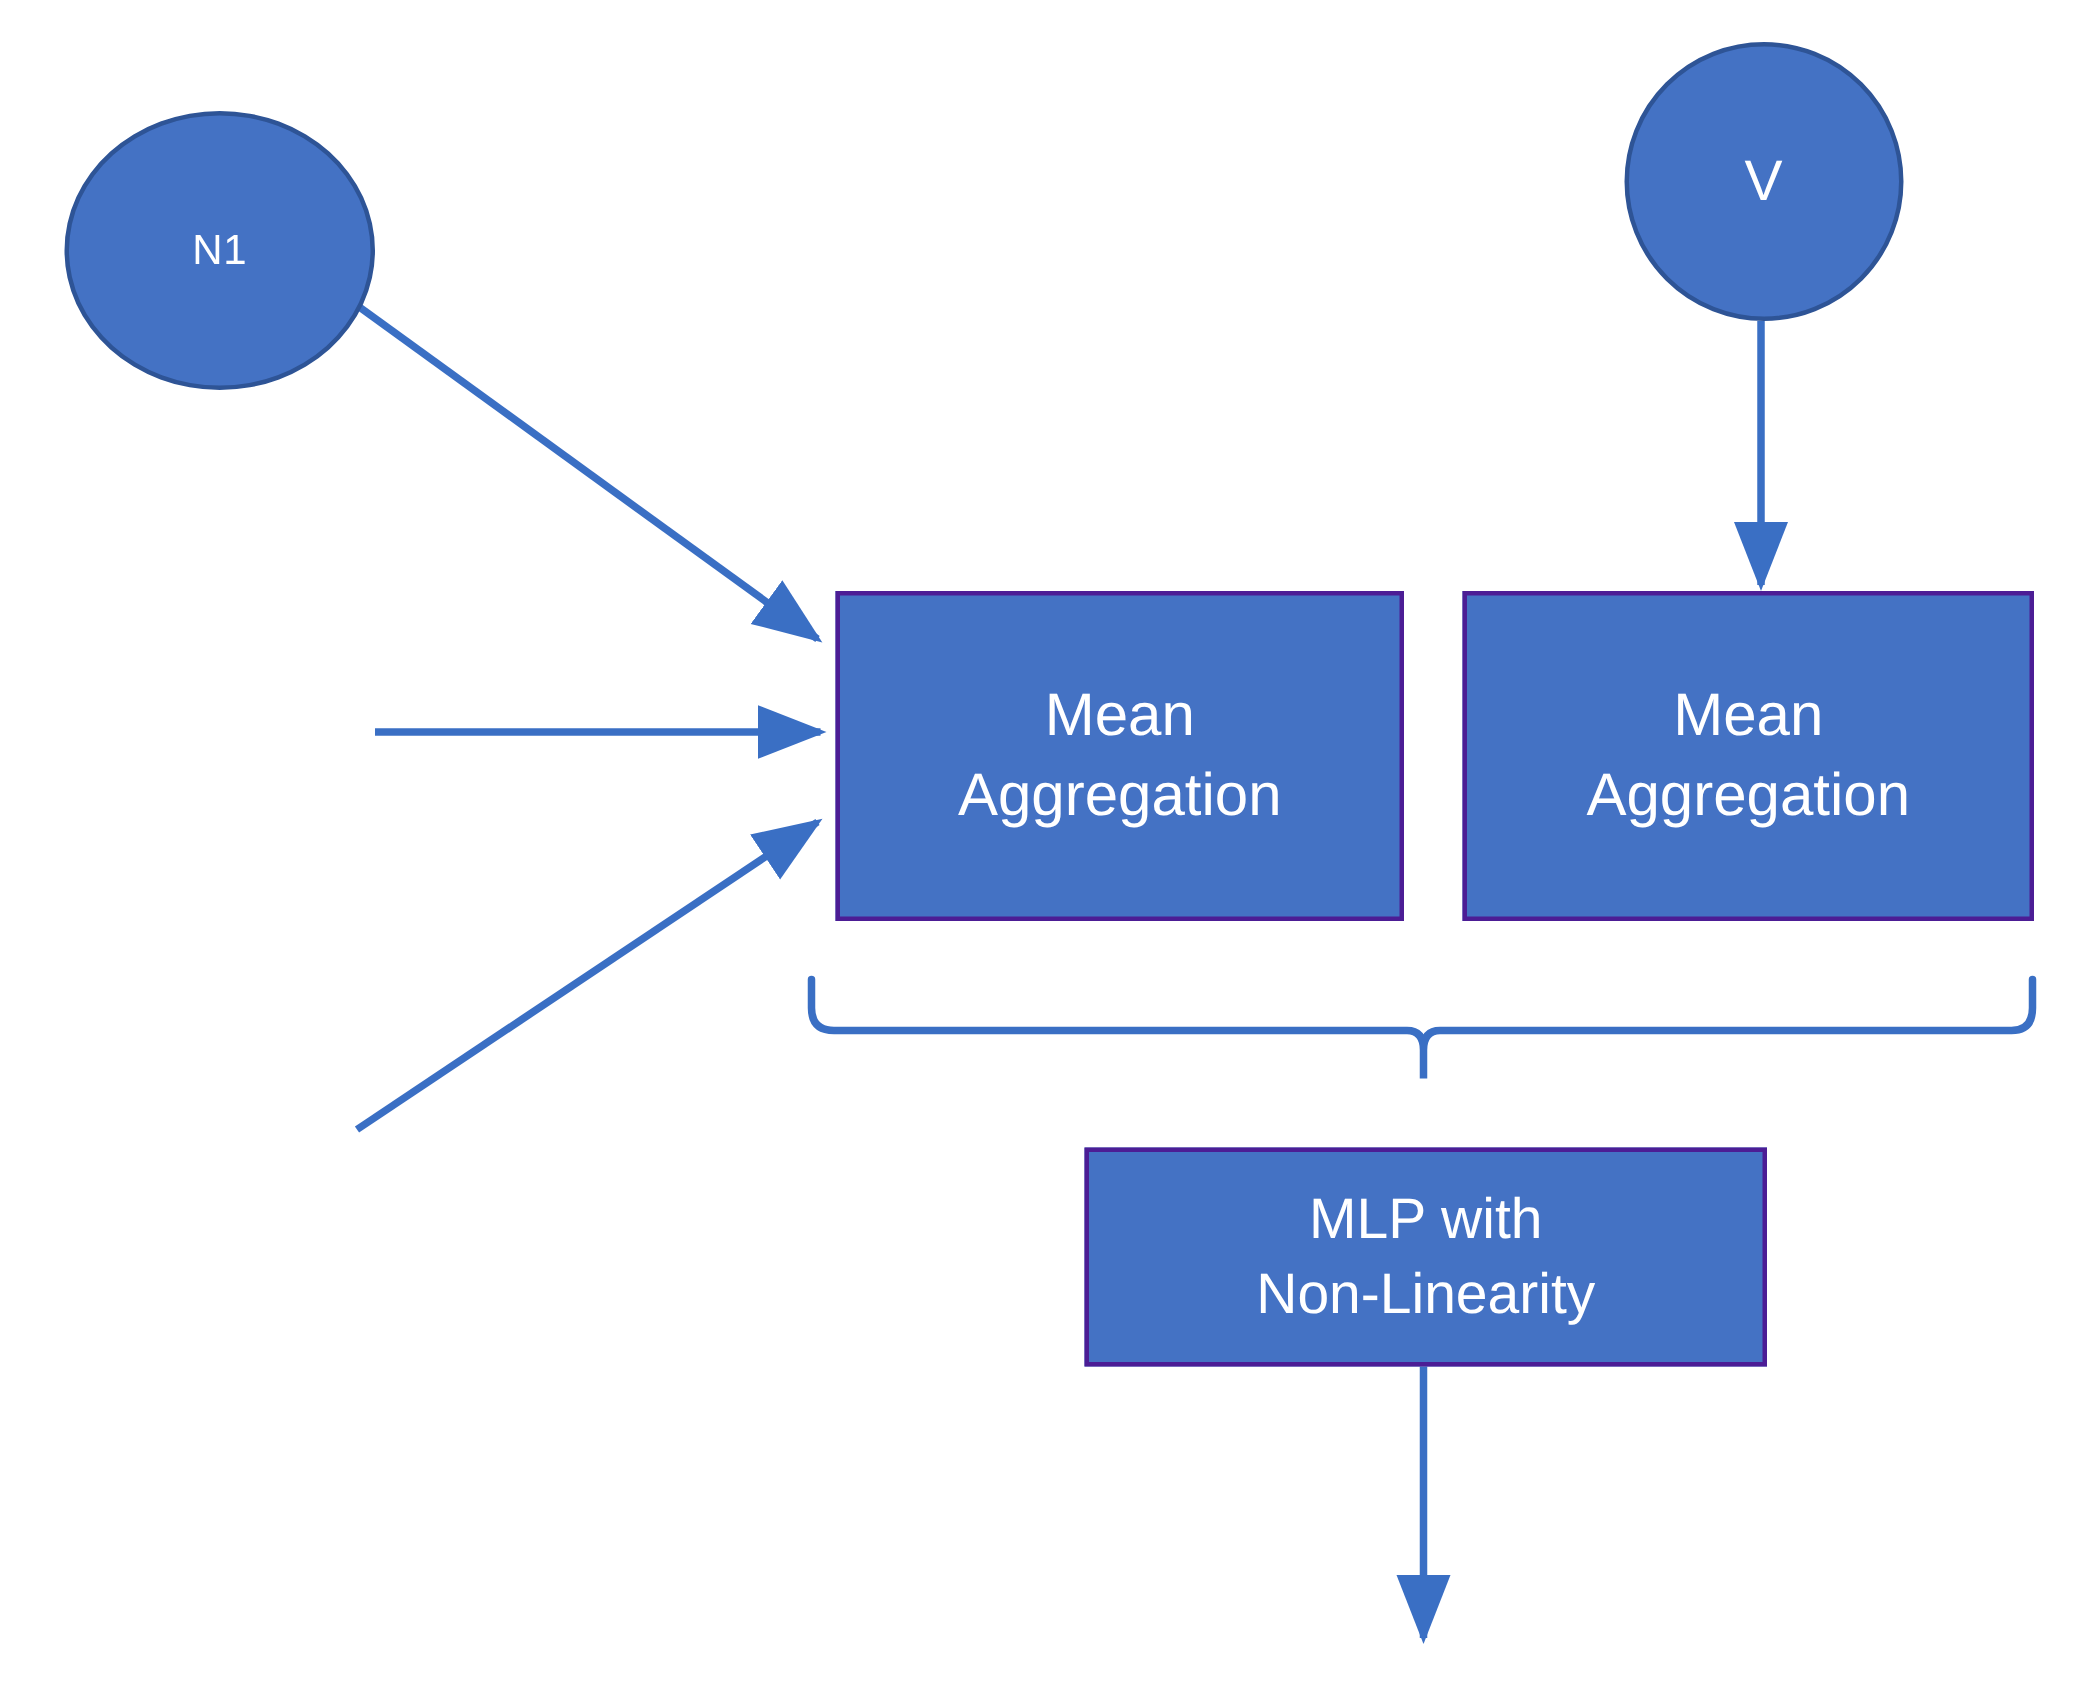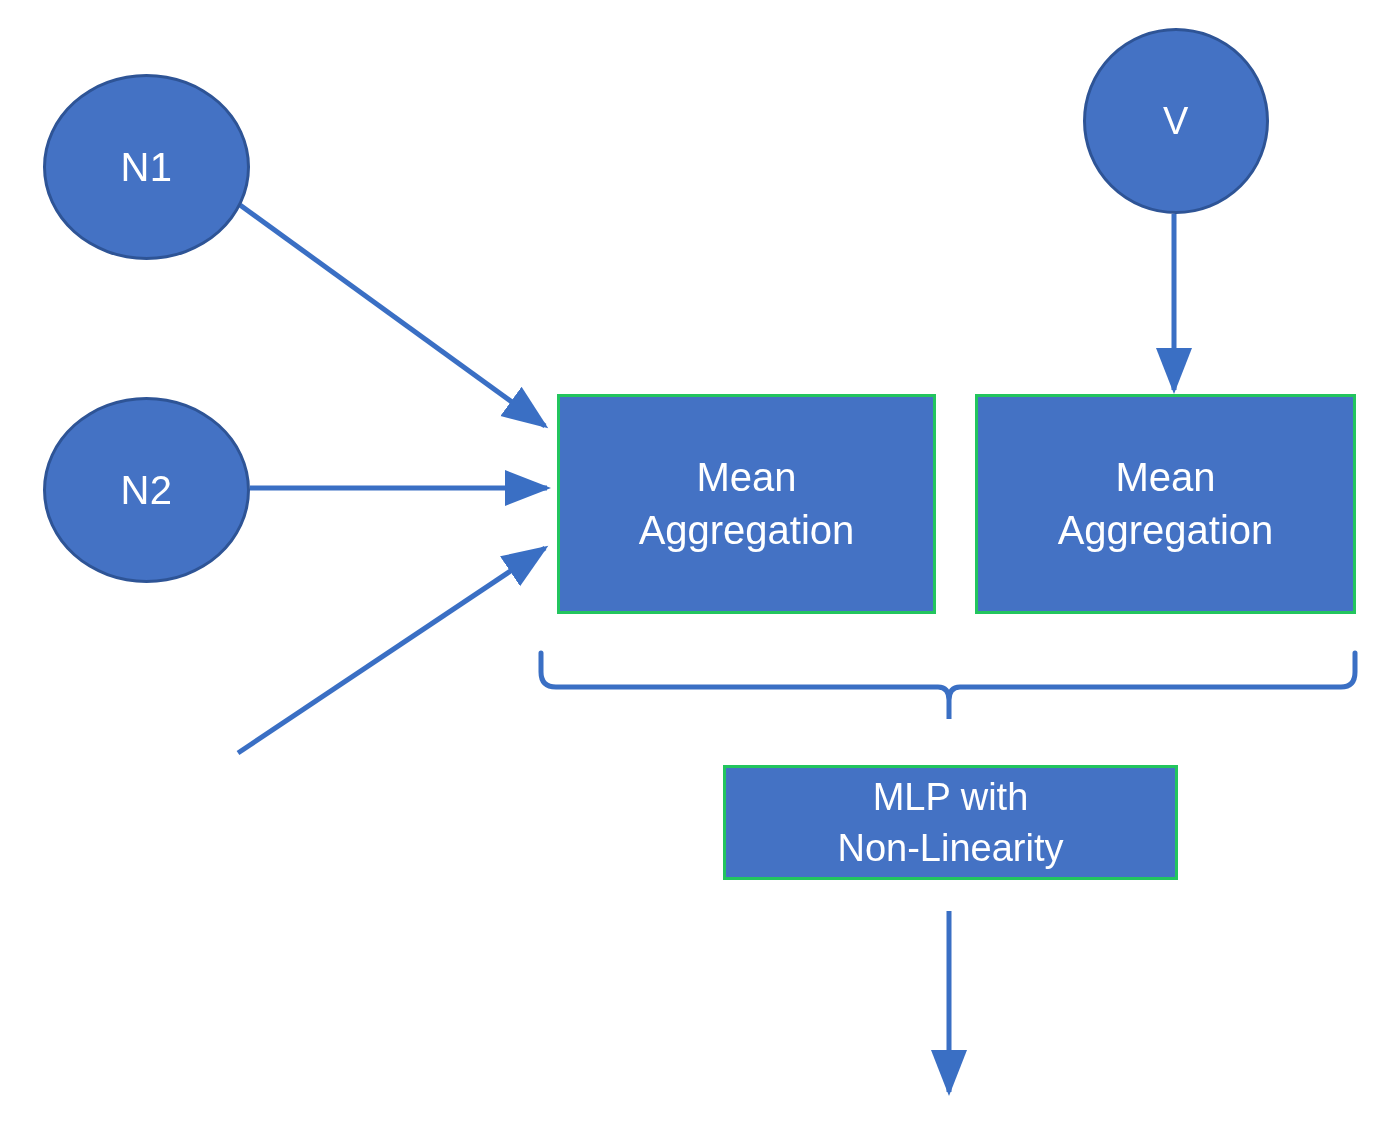--- a/index.html
+++ b/index.html
@@ -31,30 +31,30 @@
   .node-circle {
     position: absolute;
     border-radius: 50%;
     background: #4472C4;
     border: 3px solid #2E5496;
     box-sizing: border-box;
     display: flex;
     align-items: center;
     justify-content: center;
     color: #ffffff;
-    font-size: 40px;
+    font-size: 28px;
     font-weight: 400;
     line-height: 1;
     letter-spacing: 0.5px;
   }
 
   .proc-box {
     position: absolute;
     background: #4472C4;
-    border: 3px solid #22c55e;
+    border: 3px solid #4c1d95;
     box-sizing: border-box;
     display: flex;
     align-items: center;
     justify-content: center;
     text-align: center;
     color: #ffffff;
     font-size: 40px;
     font-weight: 400;
     line-height: 1.32;
   }
@@ -64,21 +64,21 @@
     white-space: pre-line;
   }
 
   #node-n1 { left: 43px;   top: 74px;  width: 207px; height: 186px; }
   #node-n2 { left: 43px;   top: 397px; width: 207px; height: 186px; }
   #node-n3 { left: 43px;   top: 700px; width: 207px; height: 186px; }
   #node-v  { left: 1083px; top: 28px;  width: 186px; height: 186px; font-size: 38px; }
 
   #box-mean-left  { left: 557px; top: 394px; width: 379px; height: 220px; }
   #box-mean-right { left: 975px; top: 394px; width: 381px; height: 220px; }
-  #box-mlp        { left: 723px; top: 765px; width: 455px; height: 115px; font-size: 38px; }
+  #box-mlp        { left: 723px; top: 765px; width: 455px; height: 146px; font-size: 38px; }
 </style>
 </head>
 <body>
 
 <div id="canvas">
 
   <svg id="edges" viewBox="0 0 1400 1123">
     <defs>
       <marker id="ah" markerWidth="10" markerHeight="10" refX="8.4" refY="4" orient="auto" markerUnits="strokeWidth">
         <path d="M0,0.4 L9.2,4 L0,7.6 Z" fill="#3A6FC4"></path>
@@ -105,23 +105,20 @@
              Q1355,687 1355,672
              L1355,653" fill="none" stroke="#3A6FC4" stroke-width="5" stroke-linecap="round"></path>
 
     <line x1="949" y1="911" x2="949" y2="1092" stroke="#3A6FC4" stroke-width="5" marker-end="url(#ah)"></line>
   </svg>
 
   <div class="node-circle" id="node-n1">
     <span>N1</span>
   </div>
 
-  <div class="node-circle" id="node-n2">
-    <span>N2</span>
-  </div>
 
 
   <div class="node-circle" id="node-v">
     <span>V</span>
   </div>
 
   <div class="proc-box" id="box-mean-left">
     <span class="box-label">Mean
 Aggregation</span>
   </div>

